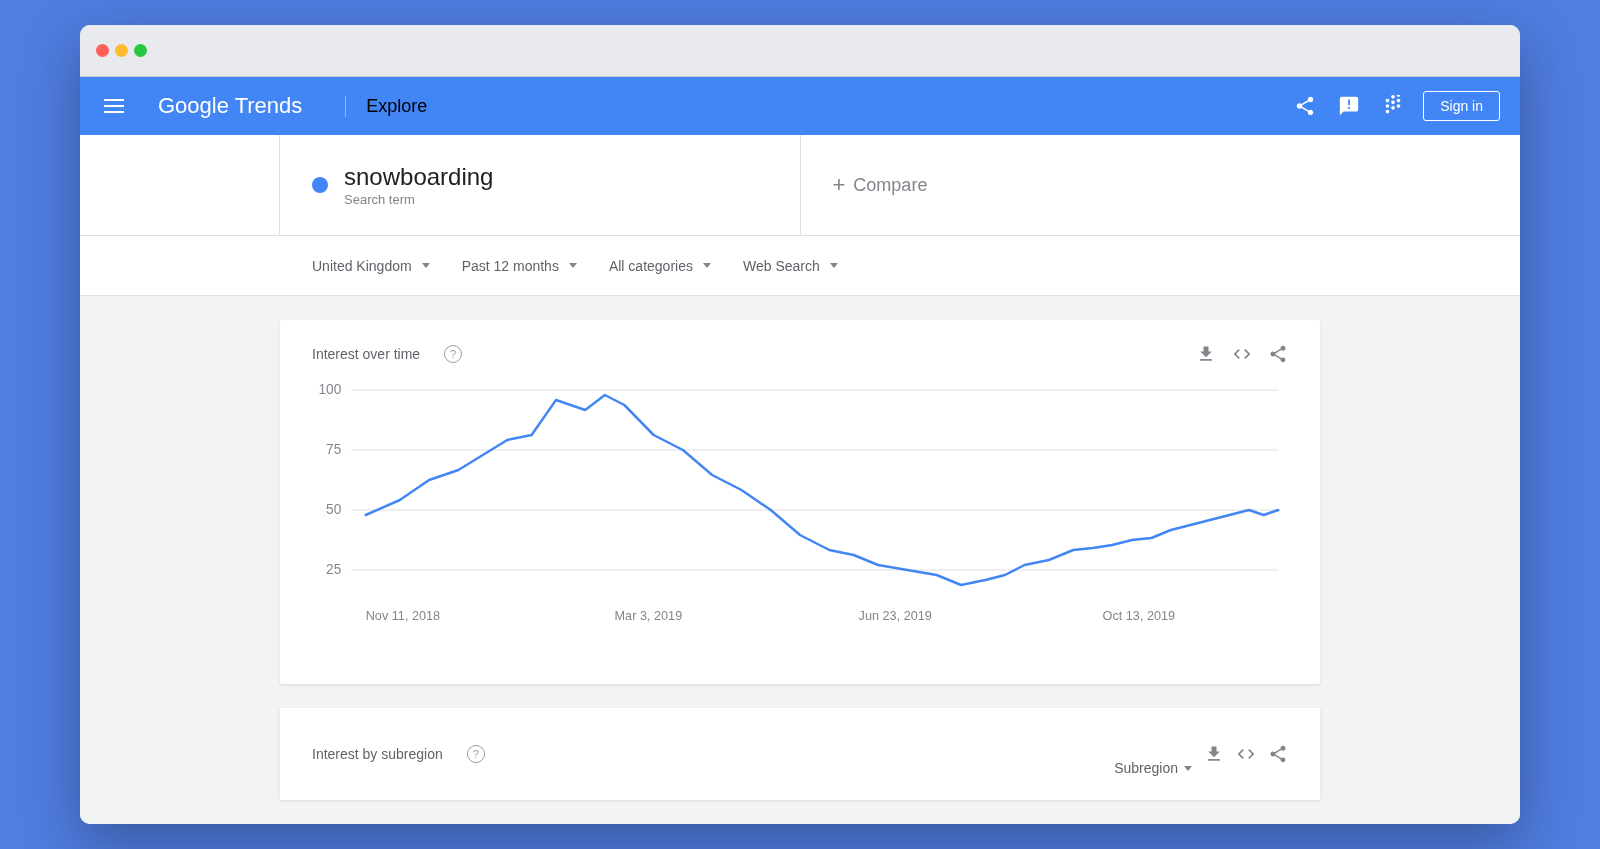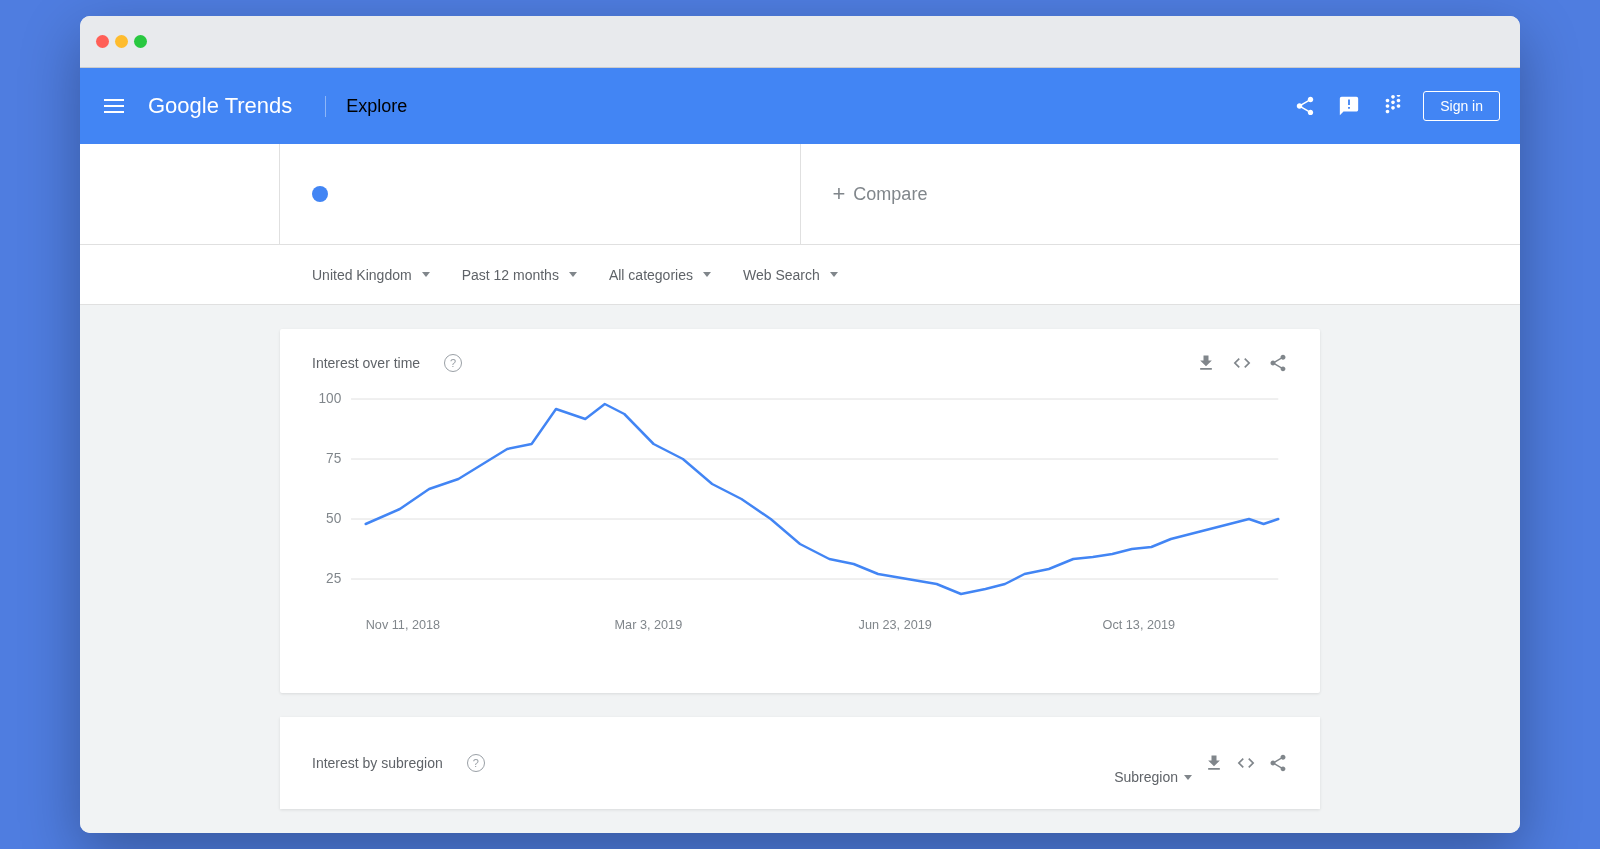--- a/index.html
+++ b/index.html
@@ -32,25 +32,25 @@
       display: inline-block;
     }
     .tl-red { background: #ff5f57; }
     .tl-yellow { background: #febc2e; }
     .tl-green { background: #28c840; }
     .traffic-lights { display: flex; gap: 6px; }
 
     
     .header {
       background: #4285f4;
-      height: 76px;
+      height: 58px;
       display: flex;
       align-items: center;
       padding: 0 20px;
-      gap: 20px;
+      gap: 30px;
     }
     .header-hamburger {
       color: white;
       font-size: 20px;
       cursor: pointer;
       display: flex;
       flex-direction: column;
       gap: 4px;
       padding: 4px;
     }
@@ -314,20 +314,24 @@
           </svg>
         </div>
         <button class="sign-in-btn">Sign in</button>
       </div>
     </div>
 
     <div class="search-area">
       <div class="sidebar-placeholder"></div>
       <div class="search-term-section">
         <div class="search-dot"></div>
+        <div>
+          <div class="search-term-text">snowboarding</div>
+          <div class="search-term-sub">Search term</div>
+        </div>
       </div>
       <div class="compare-section">
         <span class="compare-plus">+</span>
         <span>Compare</span>
       </div>
       <div class="right-placeholder"></div>
     </div>
 
     <div class="filters-bar">
       <div class="filter-dropdown">

